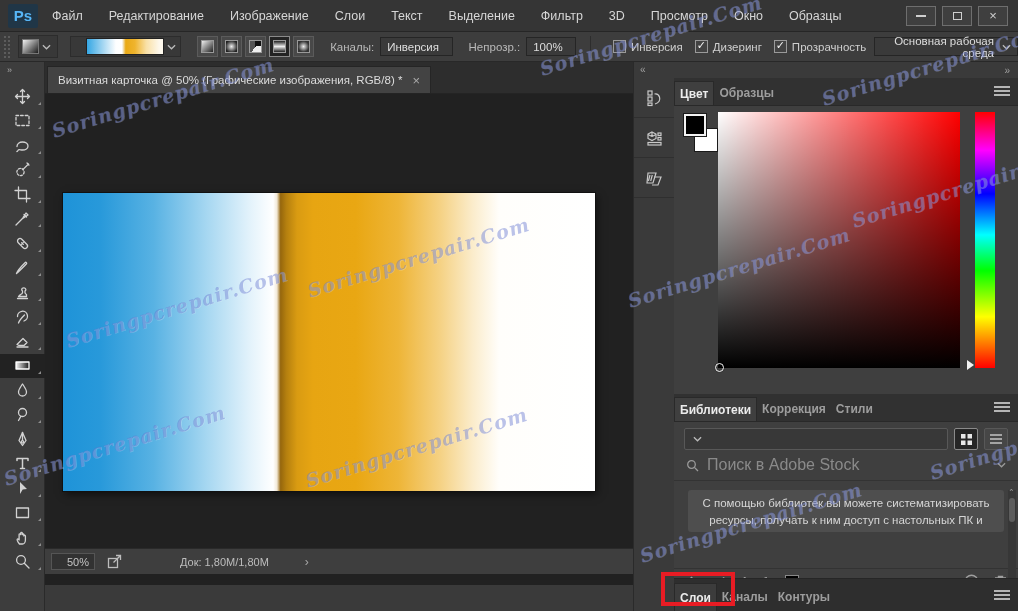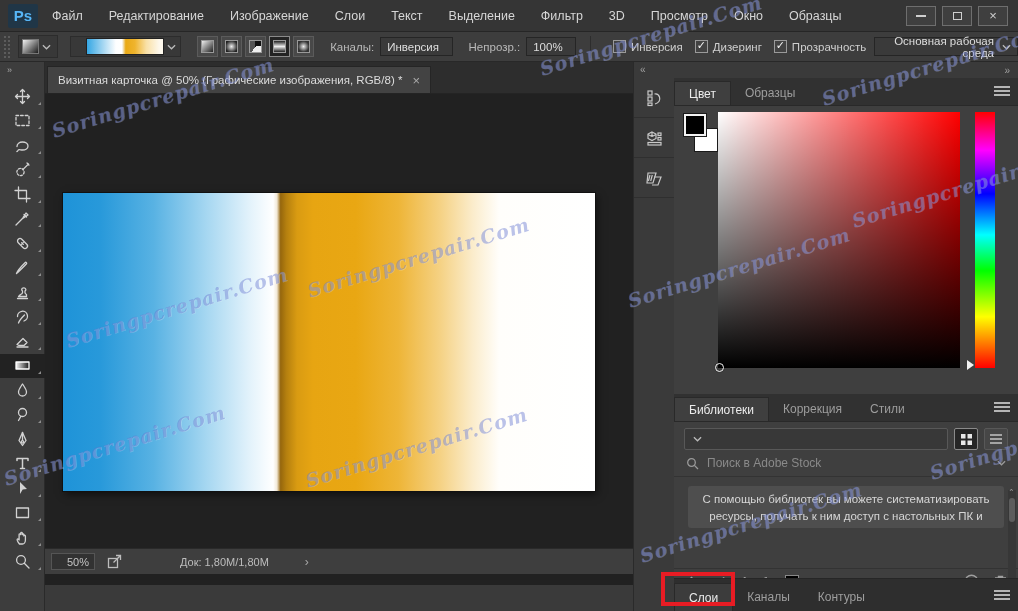--- a/index.html
+++ b/index.html
@@ -95,21 +95,21 @@
   .docktile { width:40px; height:40px; border-bottom:1px solid #2f2f2f; display:flex; align-items:center;
               justify-content:center; }
   .docktile svg { stroke:#c9c9c9; fill:none; stroke-width:1.2; }
 
   
   .panelcol { position:absolute; left:674px; top:62px; width:344px; height:549px; background:#3f3f3f; }
   .panelhead { height:16px; display:flex; justify-content:flex-end; align-items:center;
                color:#a0a0a0; font-size:10px; padding-right:8px; background:#3a3a3a; }
   .tabstrip { height:28px; background:#313131; display:flex; align-items:flex-end; position:relative;
               border-bottom:1px solid #292929; }
-  .ptab { height:24px; padding:0 14px; font-size:12px; color:#9d9d9d; display:flex; align-items:center; }
+  .ptab { height:24px; padding:0 5px; font-size:12px; color:#9d9d9d; display:flex; align-items:center;font-weight:bold; }
   .ptab.active { background:#3f3f3f; color:#ececec; border:1px solid #292929; border-bottom:none; }
   .hamb { position:absolute; right:8px; top:8px; }
   .hamb div { width:16px; height:2px; background:#b5b5b5; margin-bottom:2px; }
 
   
   .colorpanel { position:relative; height:313px; }
   .colorcontent { position:relative; height:268px; }
   .fgswatch { position:absolute; left:10px; top:8px; width:22px; height:22px; background:#000;
               border:2px solid #f2f2f2; outline:1px solid #1a1a1a; z-index:2; }
   .bgswatch { position:absolute; left:21px; top:23px; width:22px; height:22px; background:#fff;
@@ -127,21 +127,21 @@
   .libpanel { position:relative; height:200px; margin-top:3px; }
   .librow { display:flex; align-items:center; padding:6px 10px 4px 10px; gap:6px; }
   .libselect { flex:1; height:22px; background:#383838; border:1px solid #585858; border-radius:2px;
                display:flex; align-items:center; padding:0 8px; font-size:12px; color:#e0e0e0; }
   .libselect .val { flex:1; }
   .viewbtn { width:24px; height:22px; border:1px solid #585858; border-radius:2px; background:#464646;
              display:flex; align-items:center; justify-content:center; }
   .viewbtn.active { background:#262626; border-color:#8a8a8a; }
   .searchrow { display:flex; align-items:center; padding:2px 12px 6px 12px; gap:8px;
                border-bottom:1px solid #333; }
-  .searchrow input { flex:1; background:transparent; border:none; outline:none; font-size:12px;
+  .searchrow input { flex:1; background:transparent; border:none; outline:none; font-size:16px;
                      color:#cfcfcf; font-family:inherit; }
   .searchrow input::placeholder { color:#8a8a8a; }
   .promotitle { text-align:center; font-weight:bold; font-size:13.5px; color:#f0f0f0; margin-top:12px; }
   .promobox { margin:9px 14px 0 14px; height:42px; background:#4e4e4e; border-radius:3px;
               padding:5px 10px; font-size:11.5px; line-height:1.45; color:#d6d6d6; text-align:center;
               overflow:hidden; }
   .libfooter { position:absolute; left:0; bottom:0; width:100%; height:26px; display:flex; align-items:center;
                gap:13px; padding:0 10px; border-top:1px solid #333; }
   .libfooter svg { stroke:#9f9f9f; fill:none; stroke-width:1.4; }
   .flabel { color:#9f9f9f; font-size:13px; font-style:italic; }

